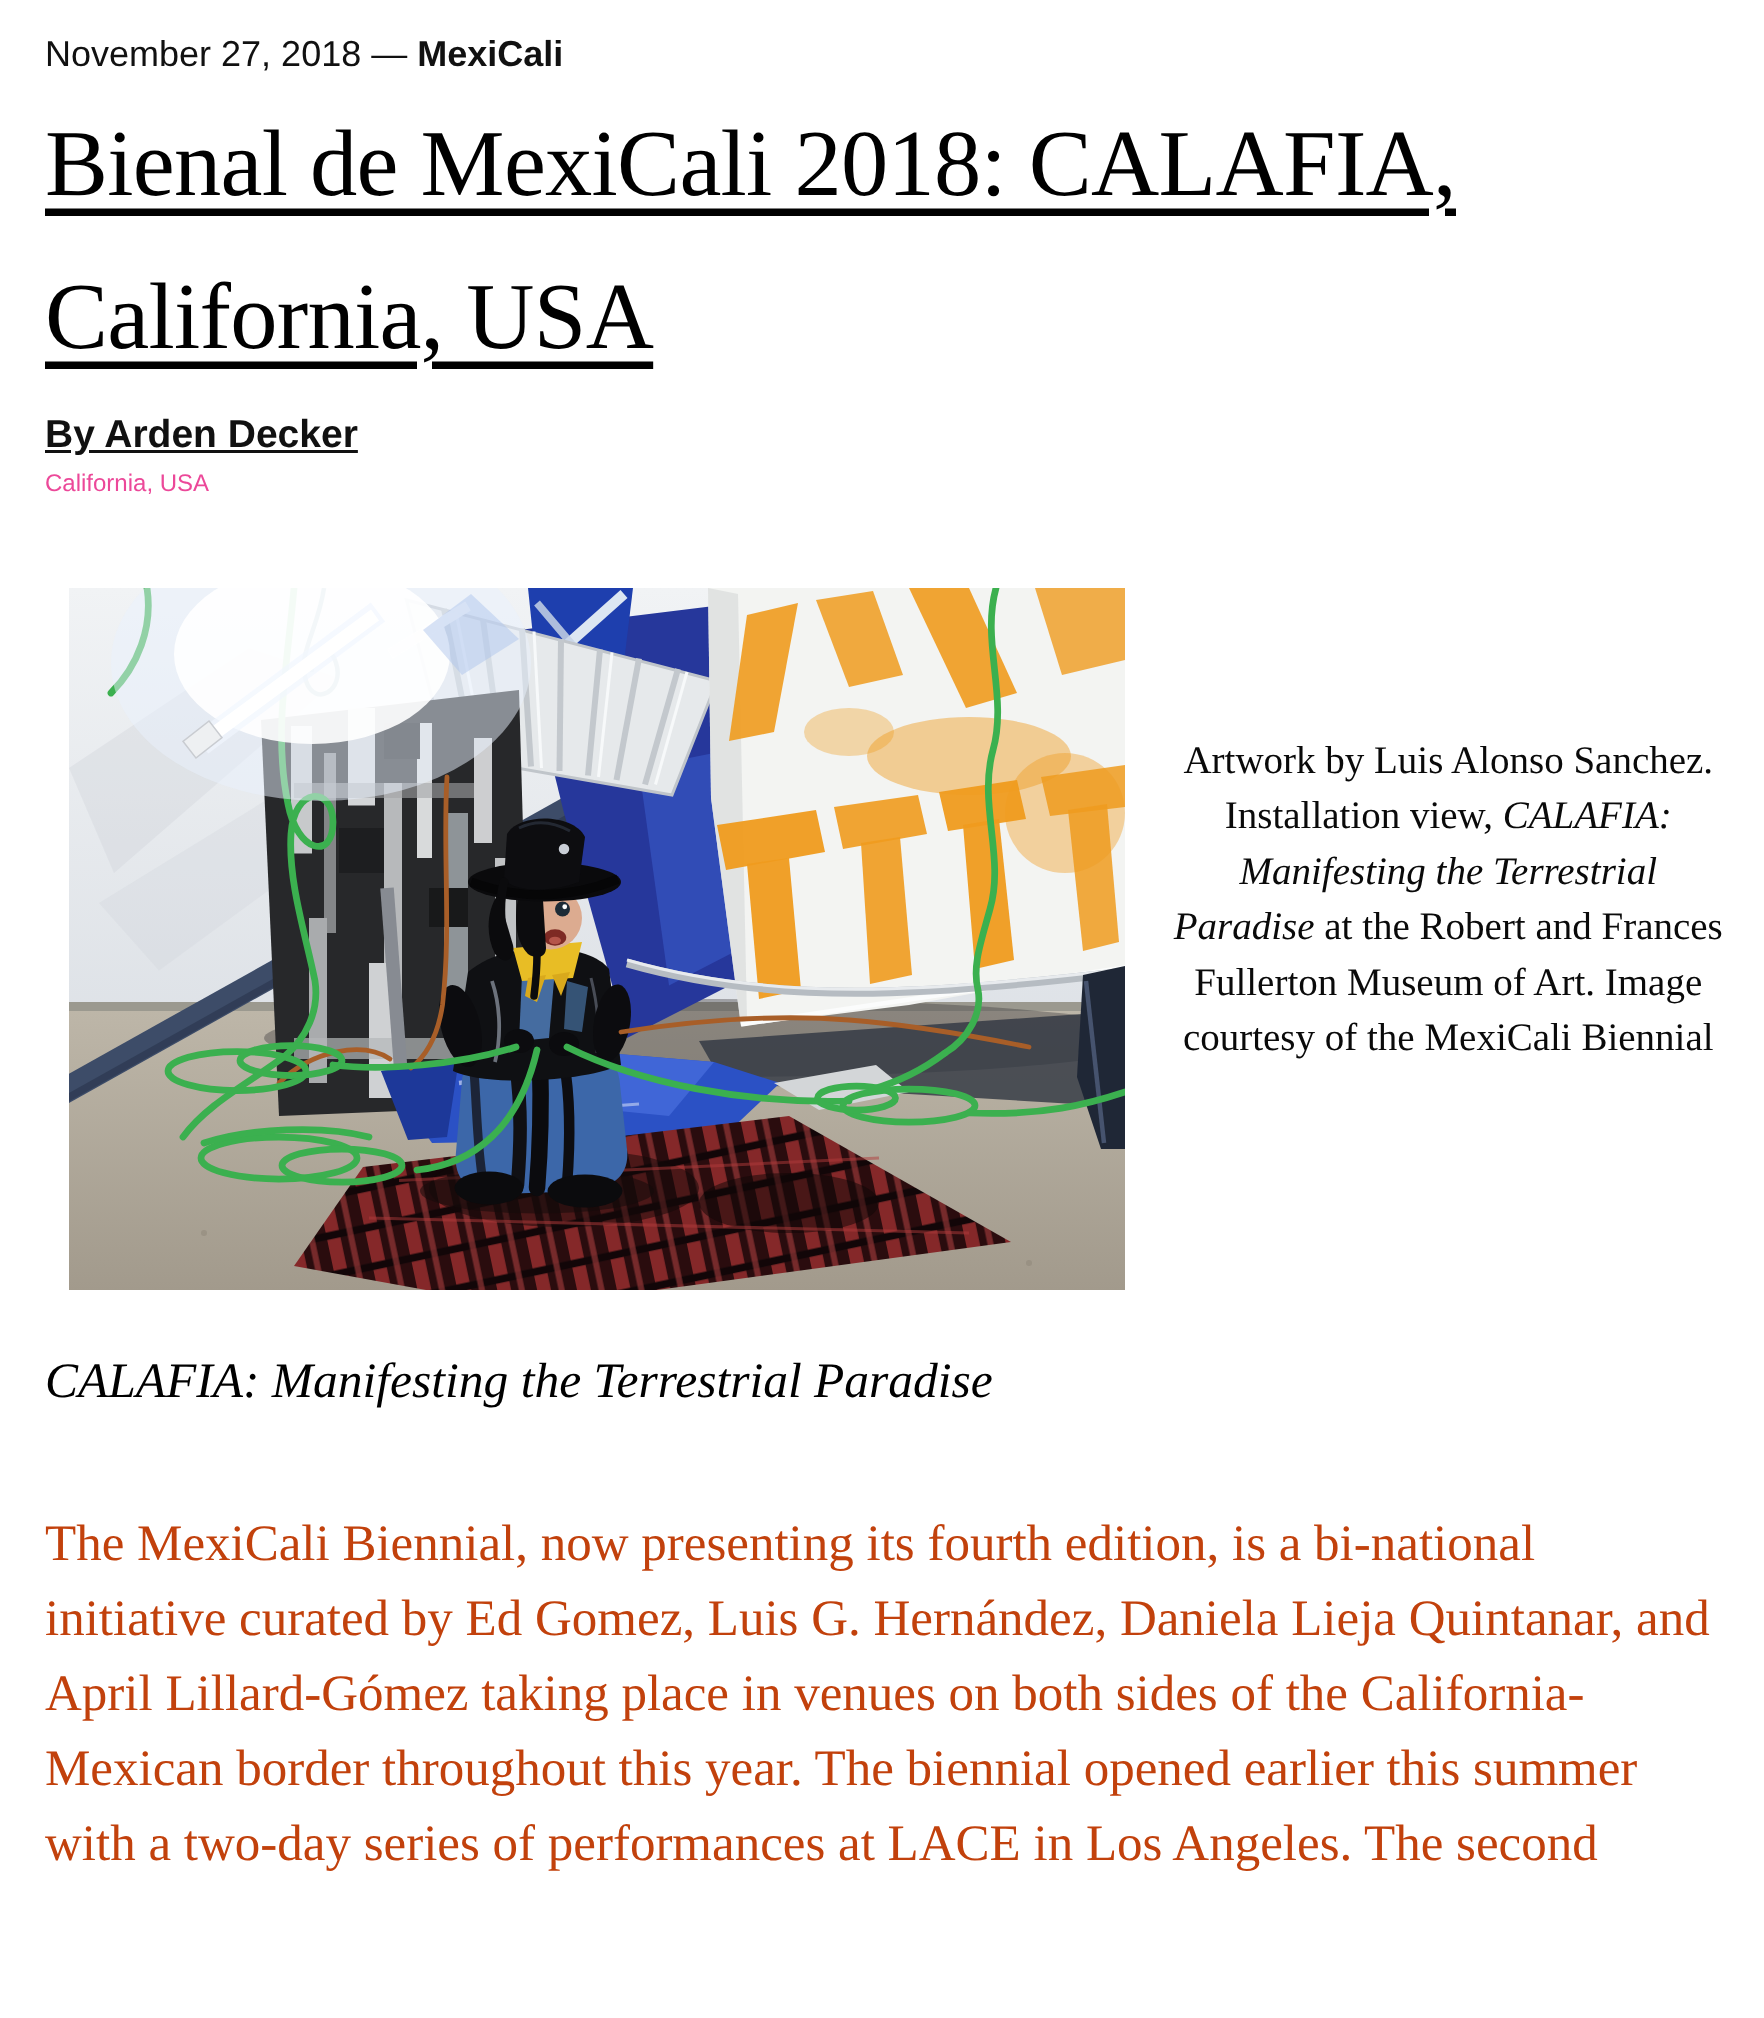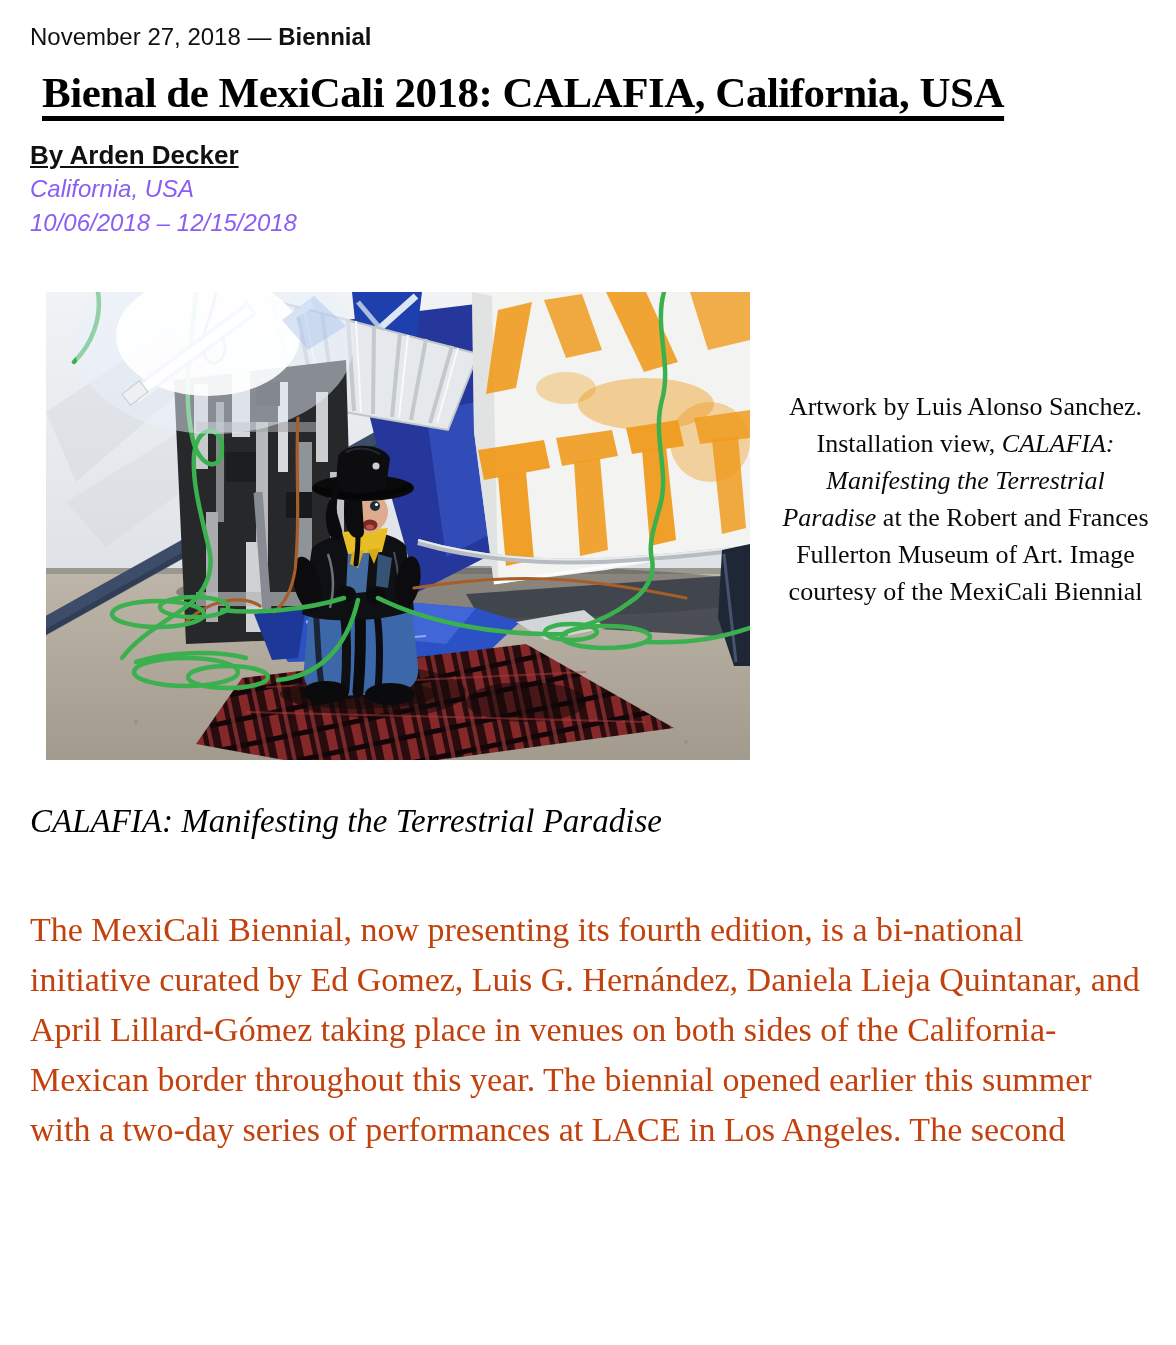--- a/index.html
+++ b/index.html
@@ -15,25 +15,25 @@
   }
   
   .meta {
     font-family: "Liberation Sans", "DejaVu Sans", sans-serif;
     font-size: 24px;
     line-height: 30px;
     color: #111111;
   }
   .meta .category { font-weight: 700; color: #111111; text-decoration: none; cursor: pointer; }
   h1.title {
-    margin: 6px 0 0 12px;
+    margin: 6px 0 0 0;
     max-width: 1010px;
     font-family: "Liberation Serif", "DejaVu Serif", serif;
-    font-size: 43px;
-    font-weight: 700;
+    font-size: 63px;
+    font-weight: 400;
     line-height: 1.62;
     letter-spacing: -0.5px;
   }
   h1.title a {
     color: #000000;
     text-decoration: underline;
     text-decoration-thickness: 5px;
     text-underline-offset: 9px;
     cursor: pointer;
   }
@@ -41,24 +41,23 @@
     margin-top: 10px;
     font-family: "Liberation Sans", "DejaVu Sans", sans-serif;
     font-size: 26px;
     font-weight: 700;
     line-height: 34px;
     color: #111111;
     text-decoration: underline;
   }
   .loc, .dates {
     font-family: "Liberation Sans", "DejaVu Sans", sans-serif;
-    font-size: 24px;
+    font-size: 16px;
     line-height: 34px;
-    color: #8b5cf6;
-    font-style: italic;
+    color: #ec4899;
   }
   
   figure.art { margin: 52px 1px 0 0; display: flex; padding-left: 16px; }
   .photo-wrap { width: 704px; height: 468px; flex: none; overflow: hidden; }
   .photo-wrap svg { display: block; width: 704px; height: 468px; }
   figcaption {
     width: 382px;
     margin-left: 32px;
     padding-top: 96px;
     text-align: center;
@@ -86,28 +85,27 @@
 </style>
 </head>
 <body>
 
 <div class="page">
 
   <header>
     <div class="meta">
       <span>November 27, 2018</span>
       <span> <span>—</span> </span>
-      <a class="category">Biennial</a>
+      <a class="category">MexiCali</a>
     </div>
 
     <h1 class="title"><a>Bienal de MexiCali 2018: CALAFIA, California, USA</a></h1>
 
     <div class="byline">By Arden Decker</div>
     <div class="loc">California, USA</div>
-    <div class="dates">10/06/2018 – 12/15/2018</div>
   </header>
 
   <figure class="art">
     <div class="photo-wrap">
 
       <svg viewBox="0 0 704 468" xmlns="http://www.w3.org/2000/svg" role="img">
         <defs>
           <linearGradient id="wallG" x1="0" y1="0" x2="0" y2="1">
             <stop offset="0" stop-color="#f1f3f5"></stop>
               <stop offset="1" stop-color="#dee2e7"></stop>

